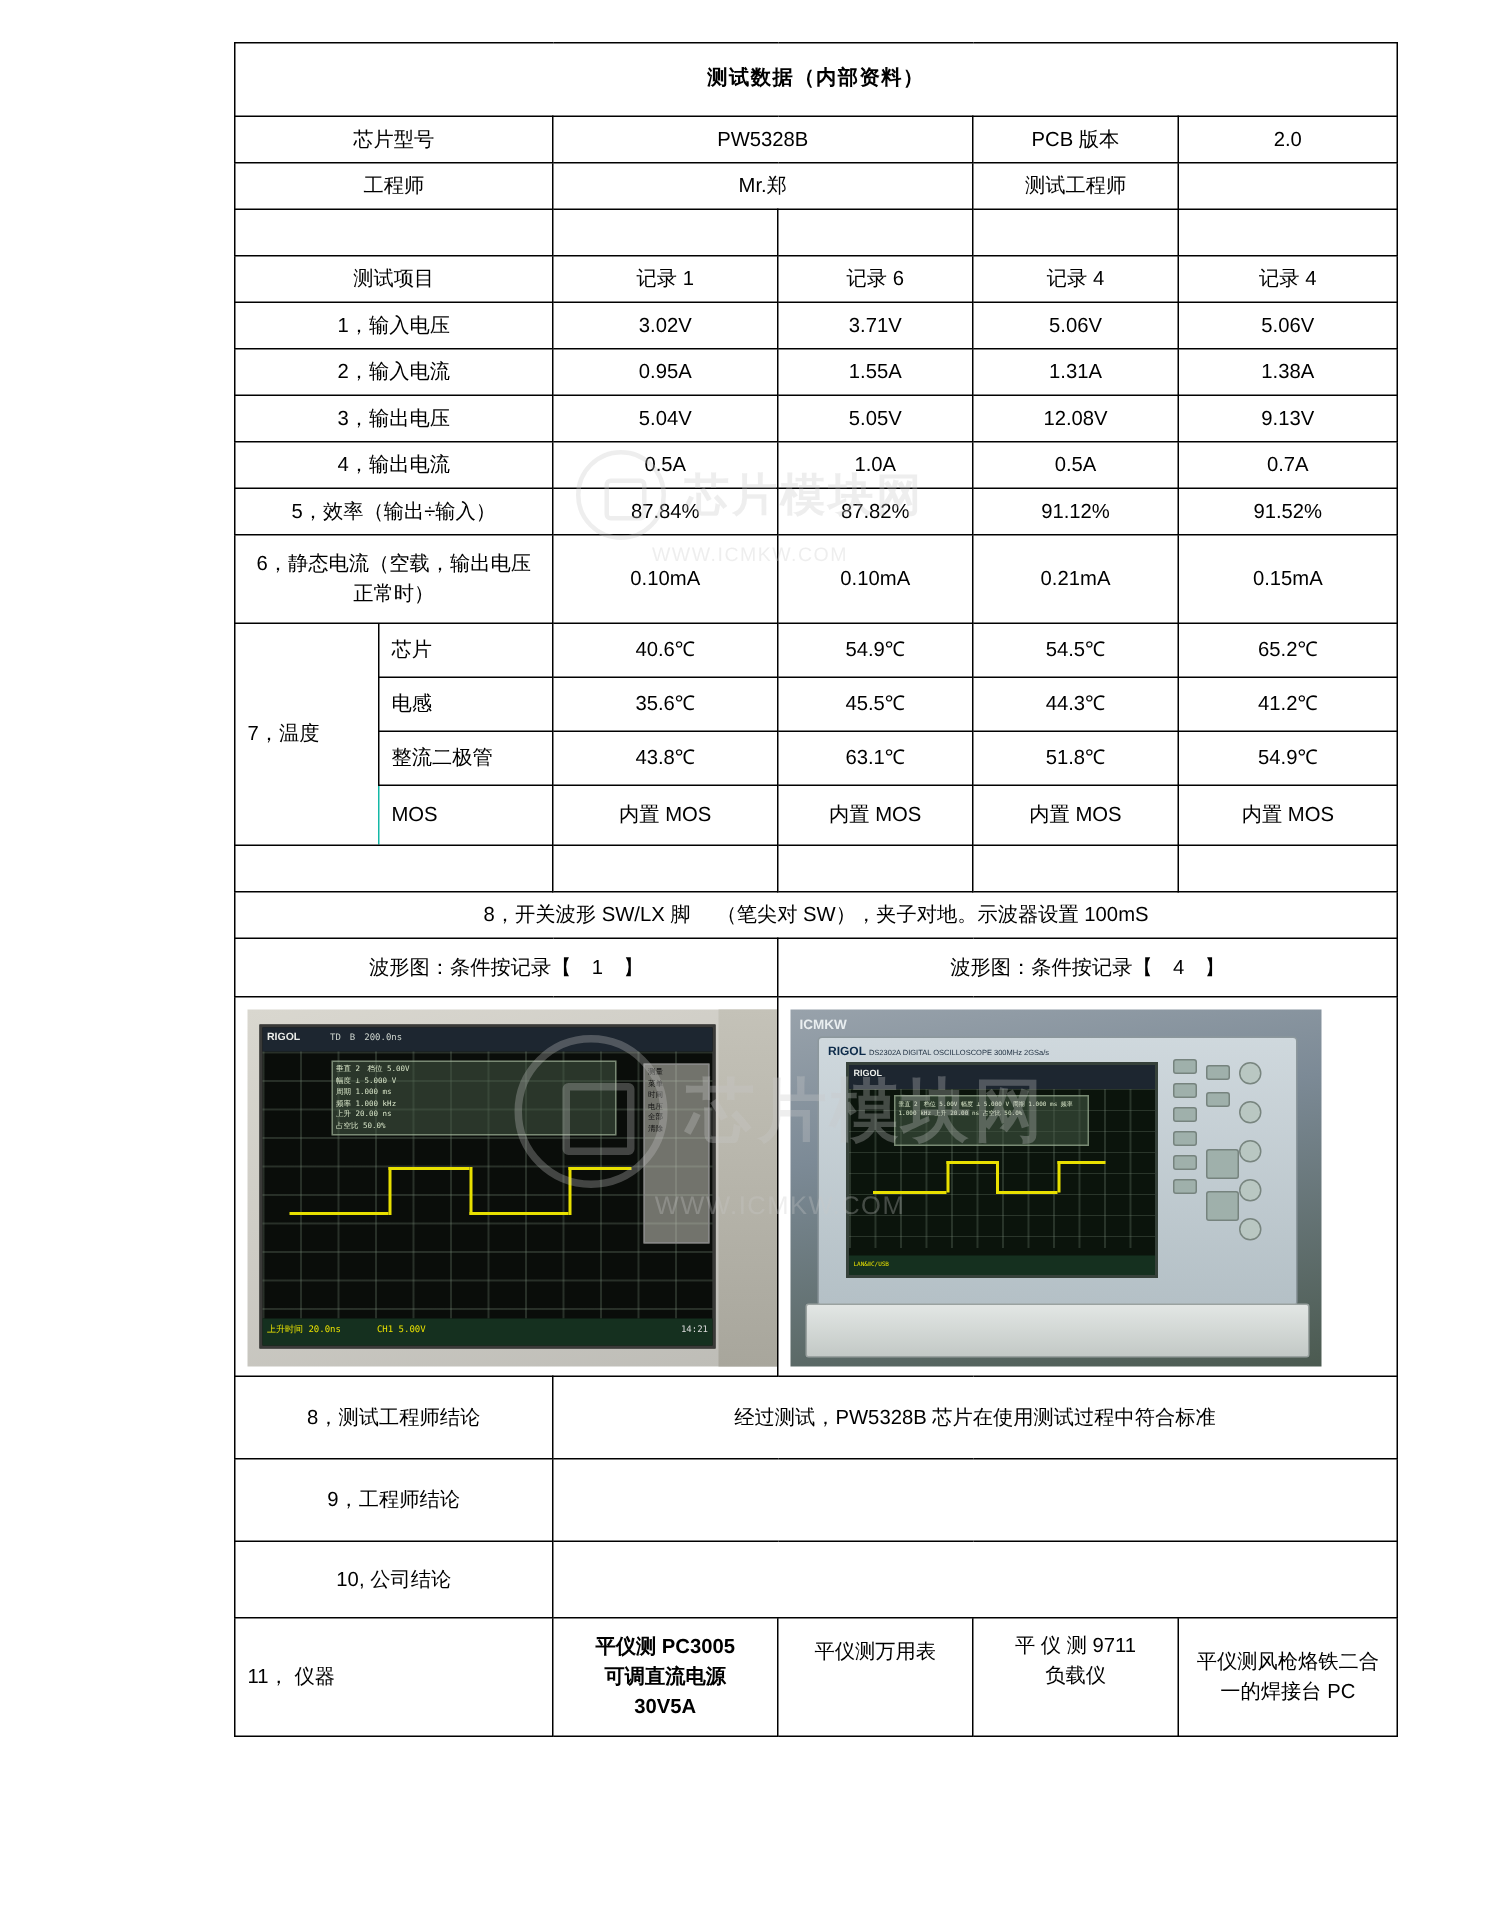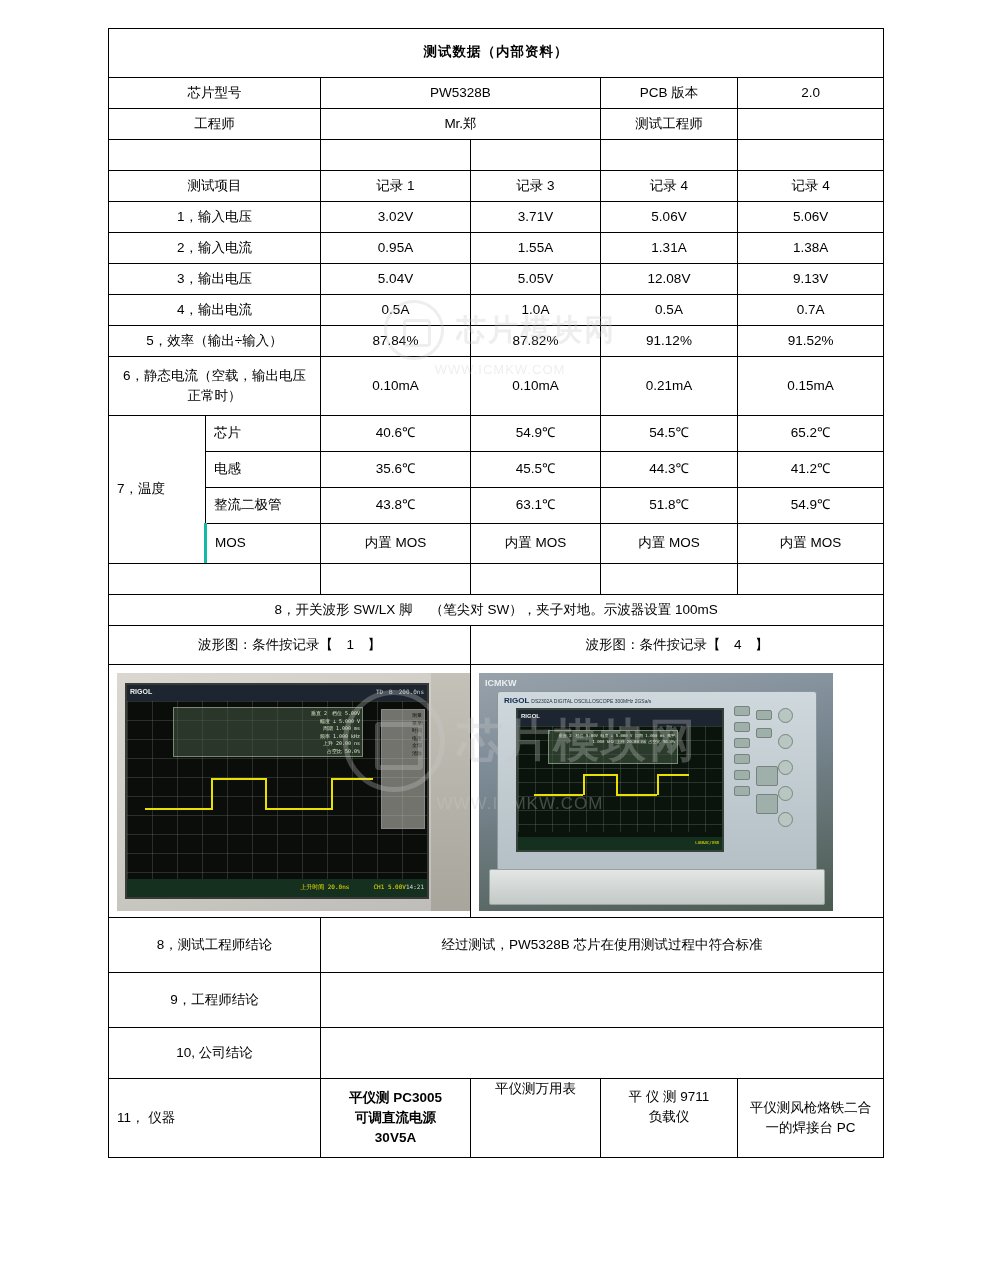--- a/index.html
+++ b/index.html
@@ -24,20 +24,21 @@
   .doc {
     position: absolute;
     left: 108px;
     top: 28px;
     width: 775px;
   }
   table.main {
     border-collapse: collapse;
     width: 775px;
     table-layout: fixed;
+    margin-left: 48px;
   }
   table.main td {
     border: 1px solid #000;
     padding: 4px 8px;
     font-size: 13.5px;
     line-height: 1.5;
     vertical-align: middle;
     height: 22px;
     background: transparent;
   }
@@ -62,21 +63,20 @@
   .wf-cell {
     padding: 0 !important;
     height: 252px;
     vertical-align: top;
   }
   .wf-inner {
     position: relative;
     width: 100%;
     height: 252px;
     overflow: hidden;
-    text-align: right;
   }
   
   .photo1 {
     position: absolute;
     left: 8px; top: 8px;
     width: 354px;
     height: 238px;
     background: linear-gradient(160deg,#d9d7cf 0%,#cfcdc6 40%,#bdbcb6 100%);
   }
   .scope1-screen {
@@ -335,21 +335,21 @@
         <td></td>
         <td></td>
         <td></td>
         <td></td>
         <td></td>
       </tr>
 
       <tr>
         <td class="left">测试项目</td>
         <td class="center">记录 1</td>
-        <td class="center">记录 3</td>
+        <td class="center">记录 6</td>
         <td class="center">记录 4</td>
         <td class="center">记录 4</td>
       </tr>
 
       <tr>
         <td class="left">1，输入电压</td>
         <td class="center">3.02V</td>
         <td class="center">3.71V</td>
         <td class="center">5.06V</td>
         <td class="center">5.06V</td>
@@ -406,21 +406,21 @@
                           <tr>
                             <td style="border:none;border-left:1px solid #000;border-bottom:1px solid #000;height:27px;padding-left:8px;">芯片</td>
                           </tr>
                   <tr>
                             <td style="border:none;border-left:1px solid #000;border-bottom:1px solid #000;height:27px;padding-left:8px;">电感</td>
                           </tr>
                   <tr>
                             <td style="border:none;border-left:1px solid #000;border-bottom:1px solid #000;height:27px;padding-left:8px;">整流二极管</td>
                           </tr>
                   <tr>
-                            <td style="border:none;border-left:3px solid #14b8a6;height:31px;padding-left:8px;">MOS</td>
+                            <td style="border:none;border-left:1px solid #14b8a6;height:31px;padding-left:8px;">MOS</td>
                           </tr>
                 </tbody>
                       </table>
               </td>
             </tr>
           </tbody>
               </table>
         </td>
         <td class="center" style="height:27px">40.6℃</td>
         <td class="center">54.9℃</td>
@@ -564,21 +564,21 @@
       <tr>
         <td class="left" style="height:42px">10, 公司结论</td>
         <td colspan="4" class="left"></td>
       </tr>
 
       <tr class="small-inst">
         <td class="left" style="height:70px;font-size:13.5px;text-align:left;">11， 仪器</td>
         <td style="white-space:pre-line;font-weight:bold;">平仪测 PC3005
 可调直流电源
 30V5A</td>
-        <td style="vertical-align:top;padding-top:0;">平仪测万用表</td>
+        <td style="vertical-align:top;padding-top:12px;">平仪测万用表</td>
         <td style="white-space:pre-line;vertical-align:top;padding-top:8px;">平 仪 测 9711
 负载仪</td>
         <td>平仪测风枪烙铁二合一的焊接台 PC</td>
       </tr>
     </tbody>
       </table>
   </div>
 
   <div class="wm wm-top">
     <div>

